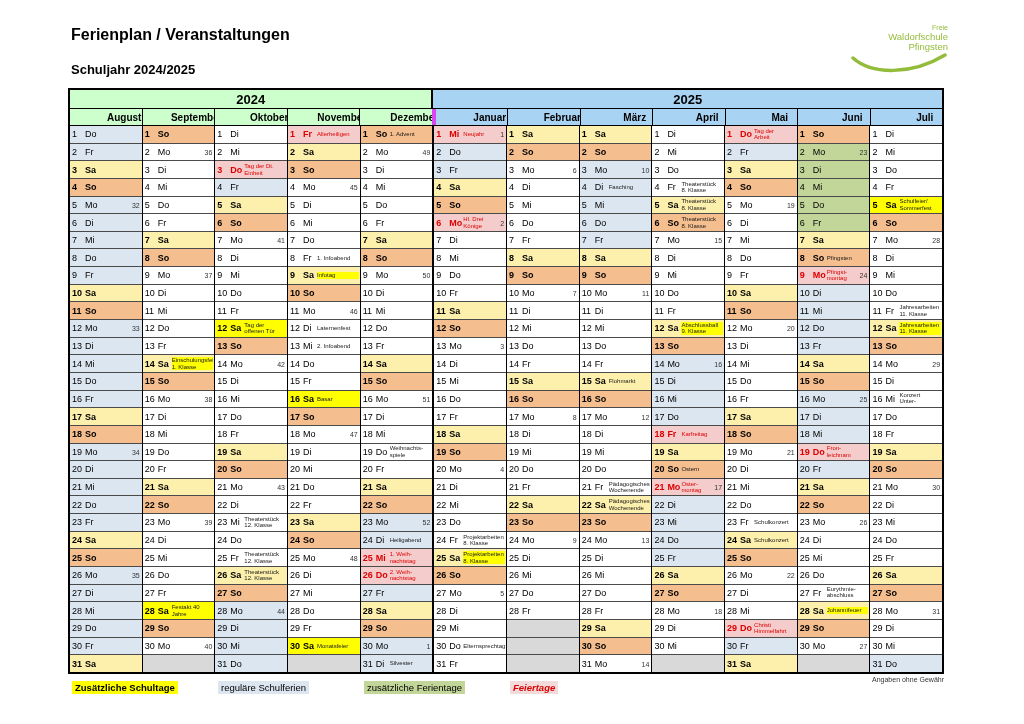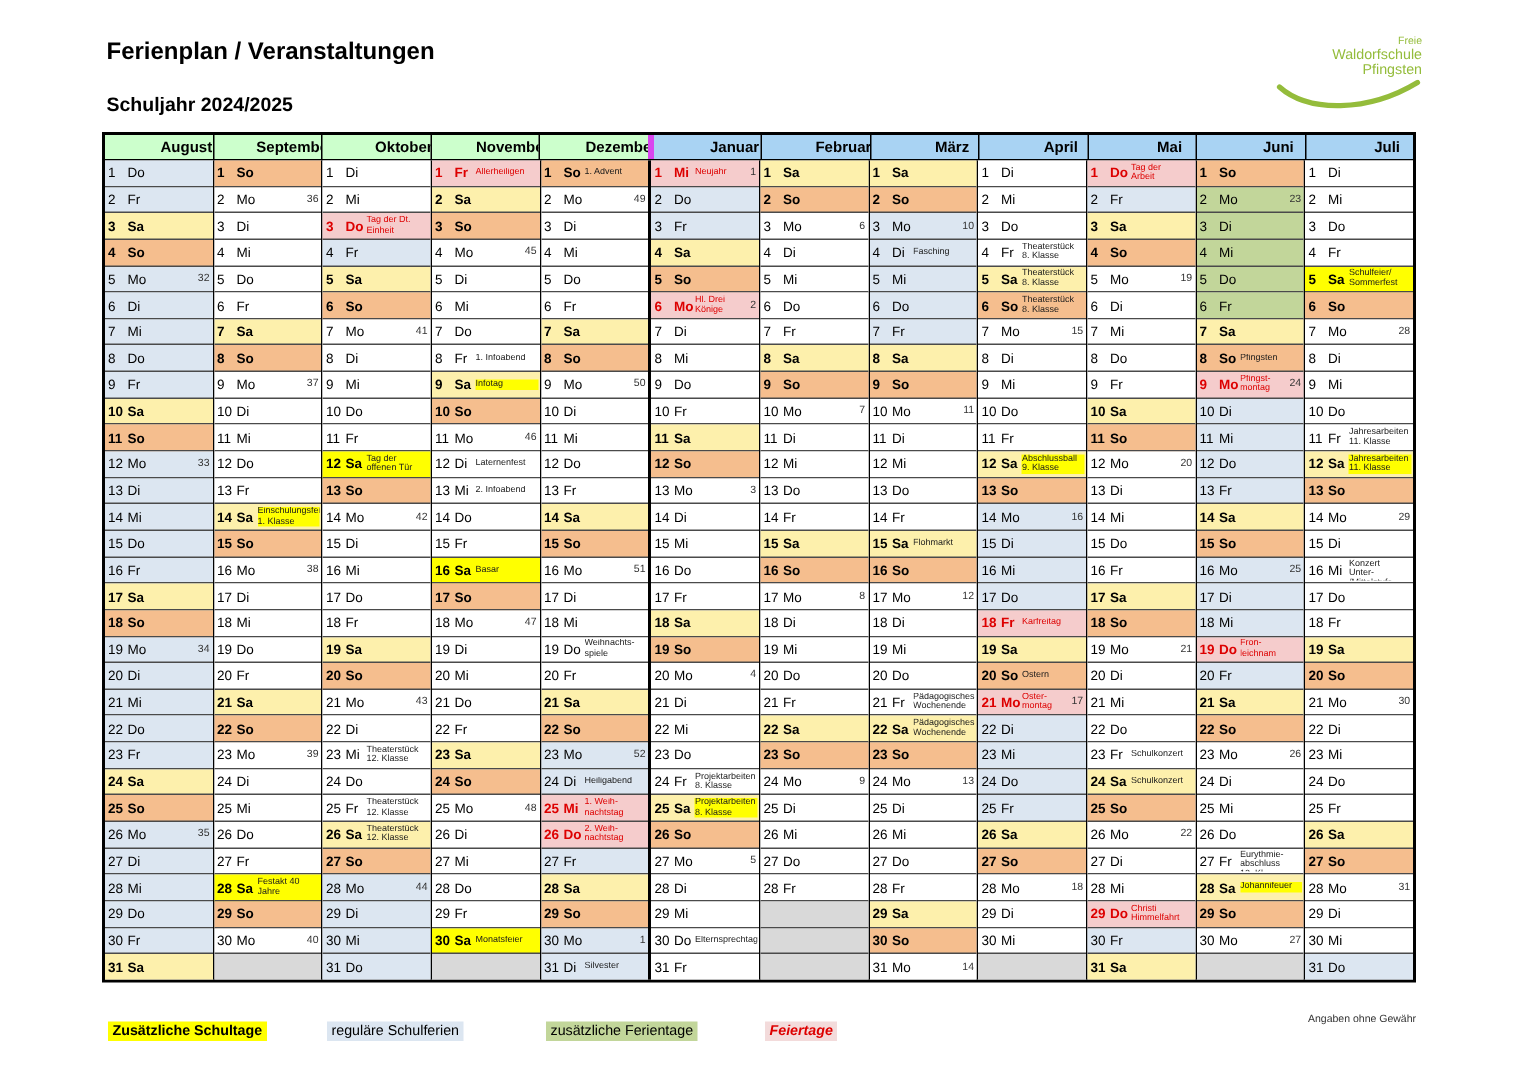--- a/index.html
+++ b/index.html
@@ -69,20 +69,24 @@
 <div class="logo">
   <div class="l1">Freie</div>
   <div class="l2">Waldorfschule</div>
   <div class="l3">Pfingsten</div>
   <svg width="98" height="22" viewBox="0 0 98 22">
     <path d="M3,5 C 22,22 62,22 95,2" fill="none" stroke="#94BC3B" stroke-width="3.5" stroke-linecap="round"></path>
   </svg>
 </div>
 
 <div class="cal">
+  <div class="yrow">
+    <div class="ycell y24">2024</div>
+    <div class="ycell y25">2025</div>
+  </div>
   <div class="mrow">
       <div class="mh y24">August</div>
       <div class="mh y24">September</div>
       <div class="mh y24">Oktober</div>
       <div class="mh y24">November</div>
       <div class="mh y24">Dezember</div>
       <div class="mh y25 ysep">Januar</div>
       <div class="mh y25">Februar</div>
       <div class="mh y25">März</div>
       <div class="mh y25">April</div>

